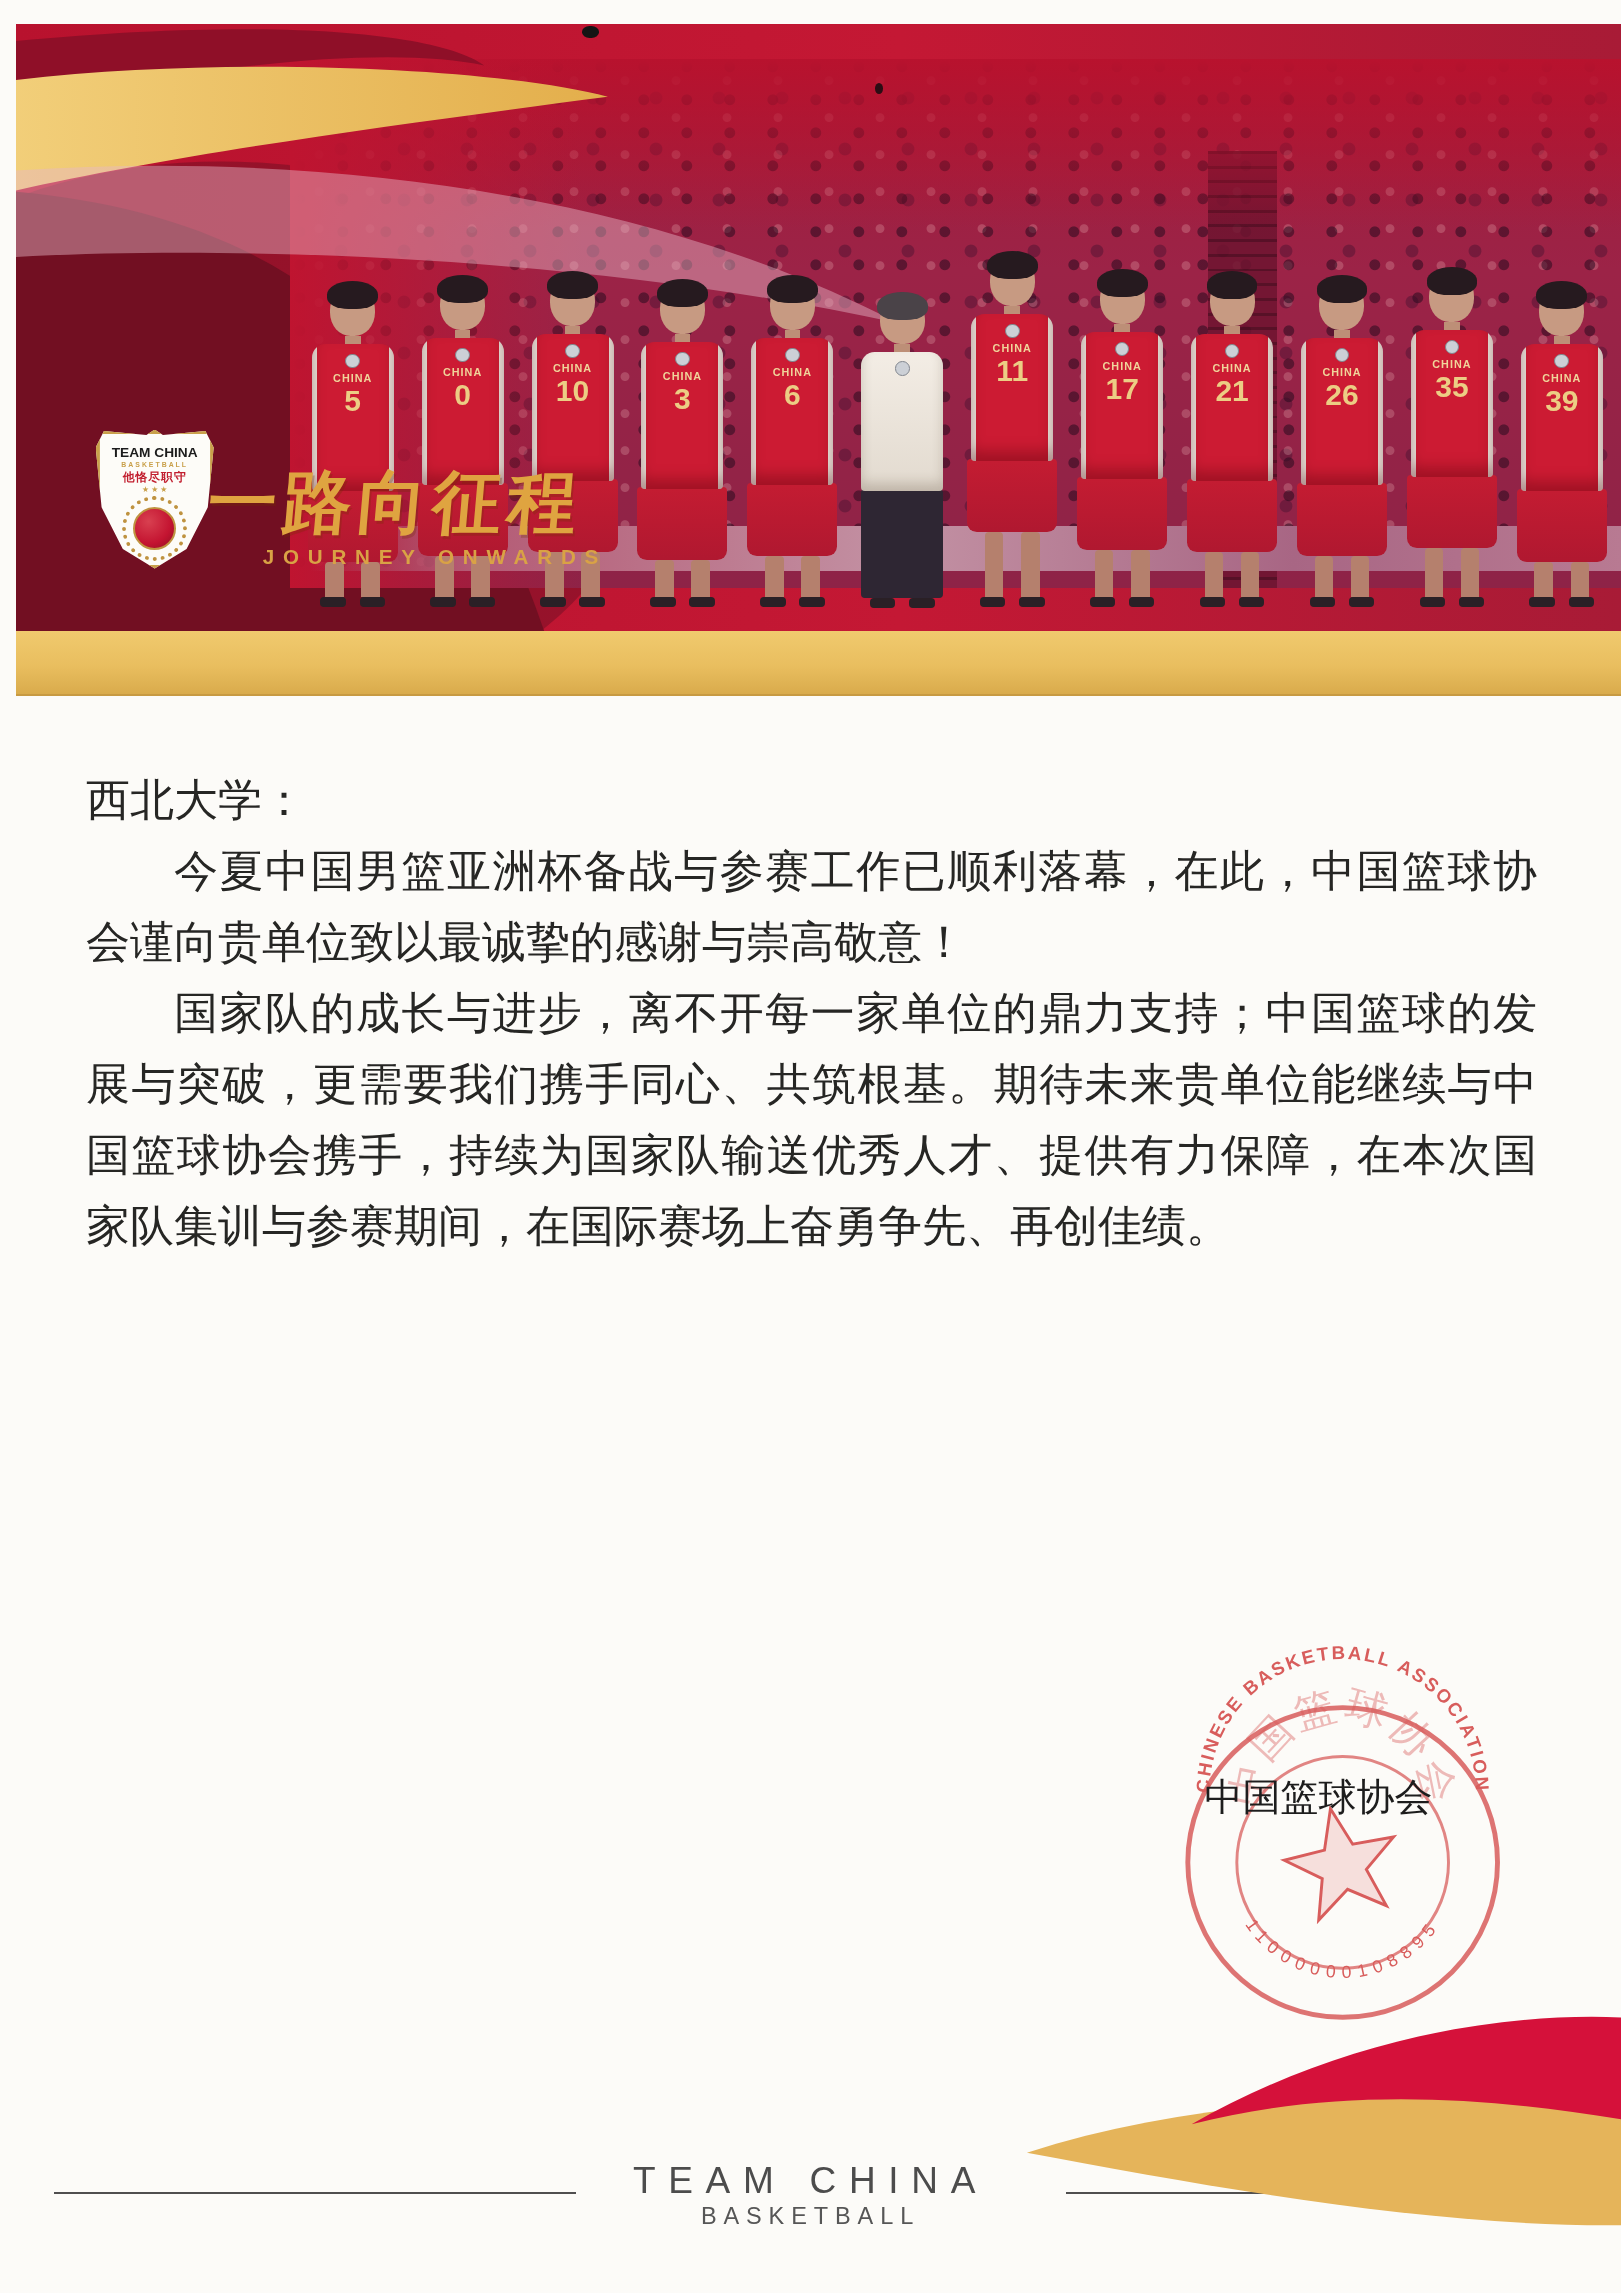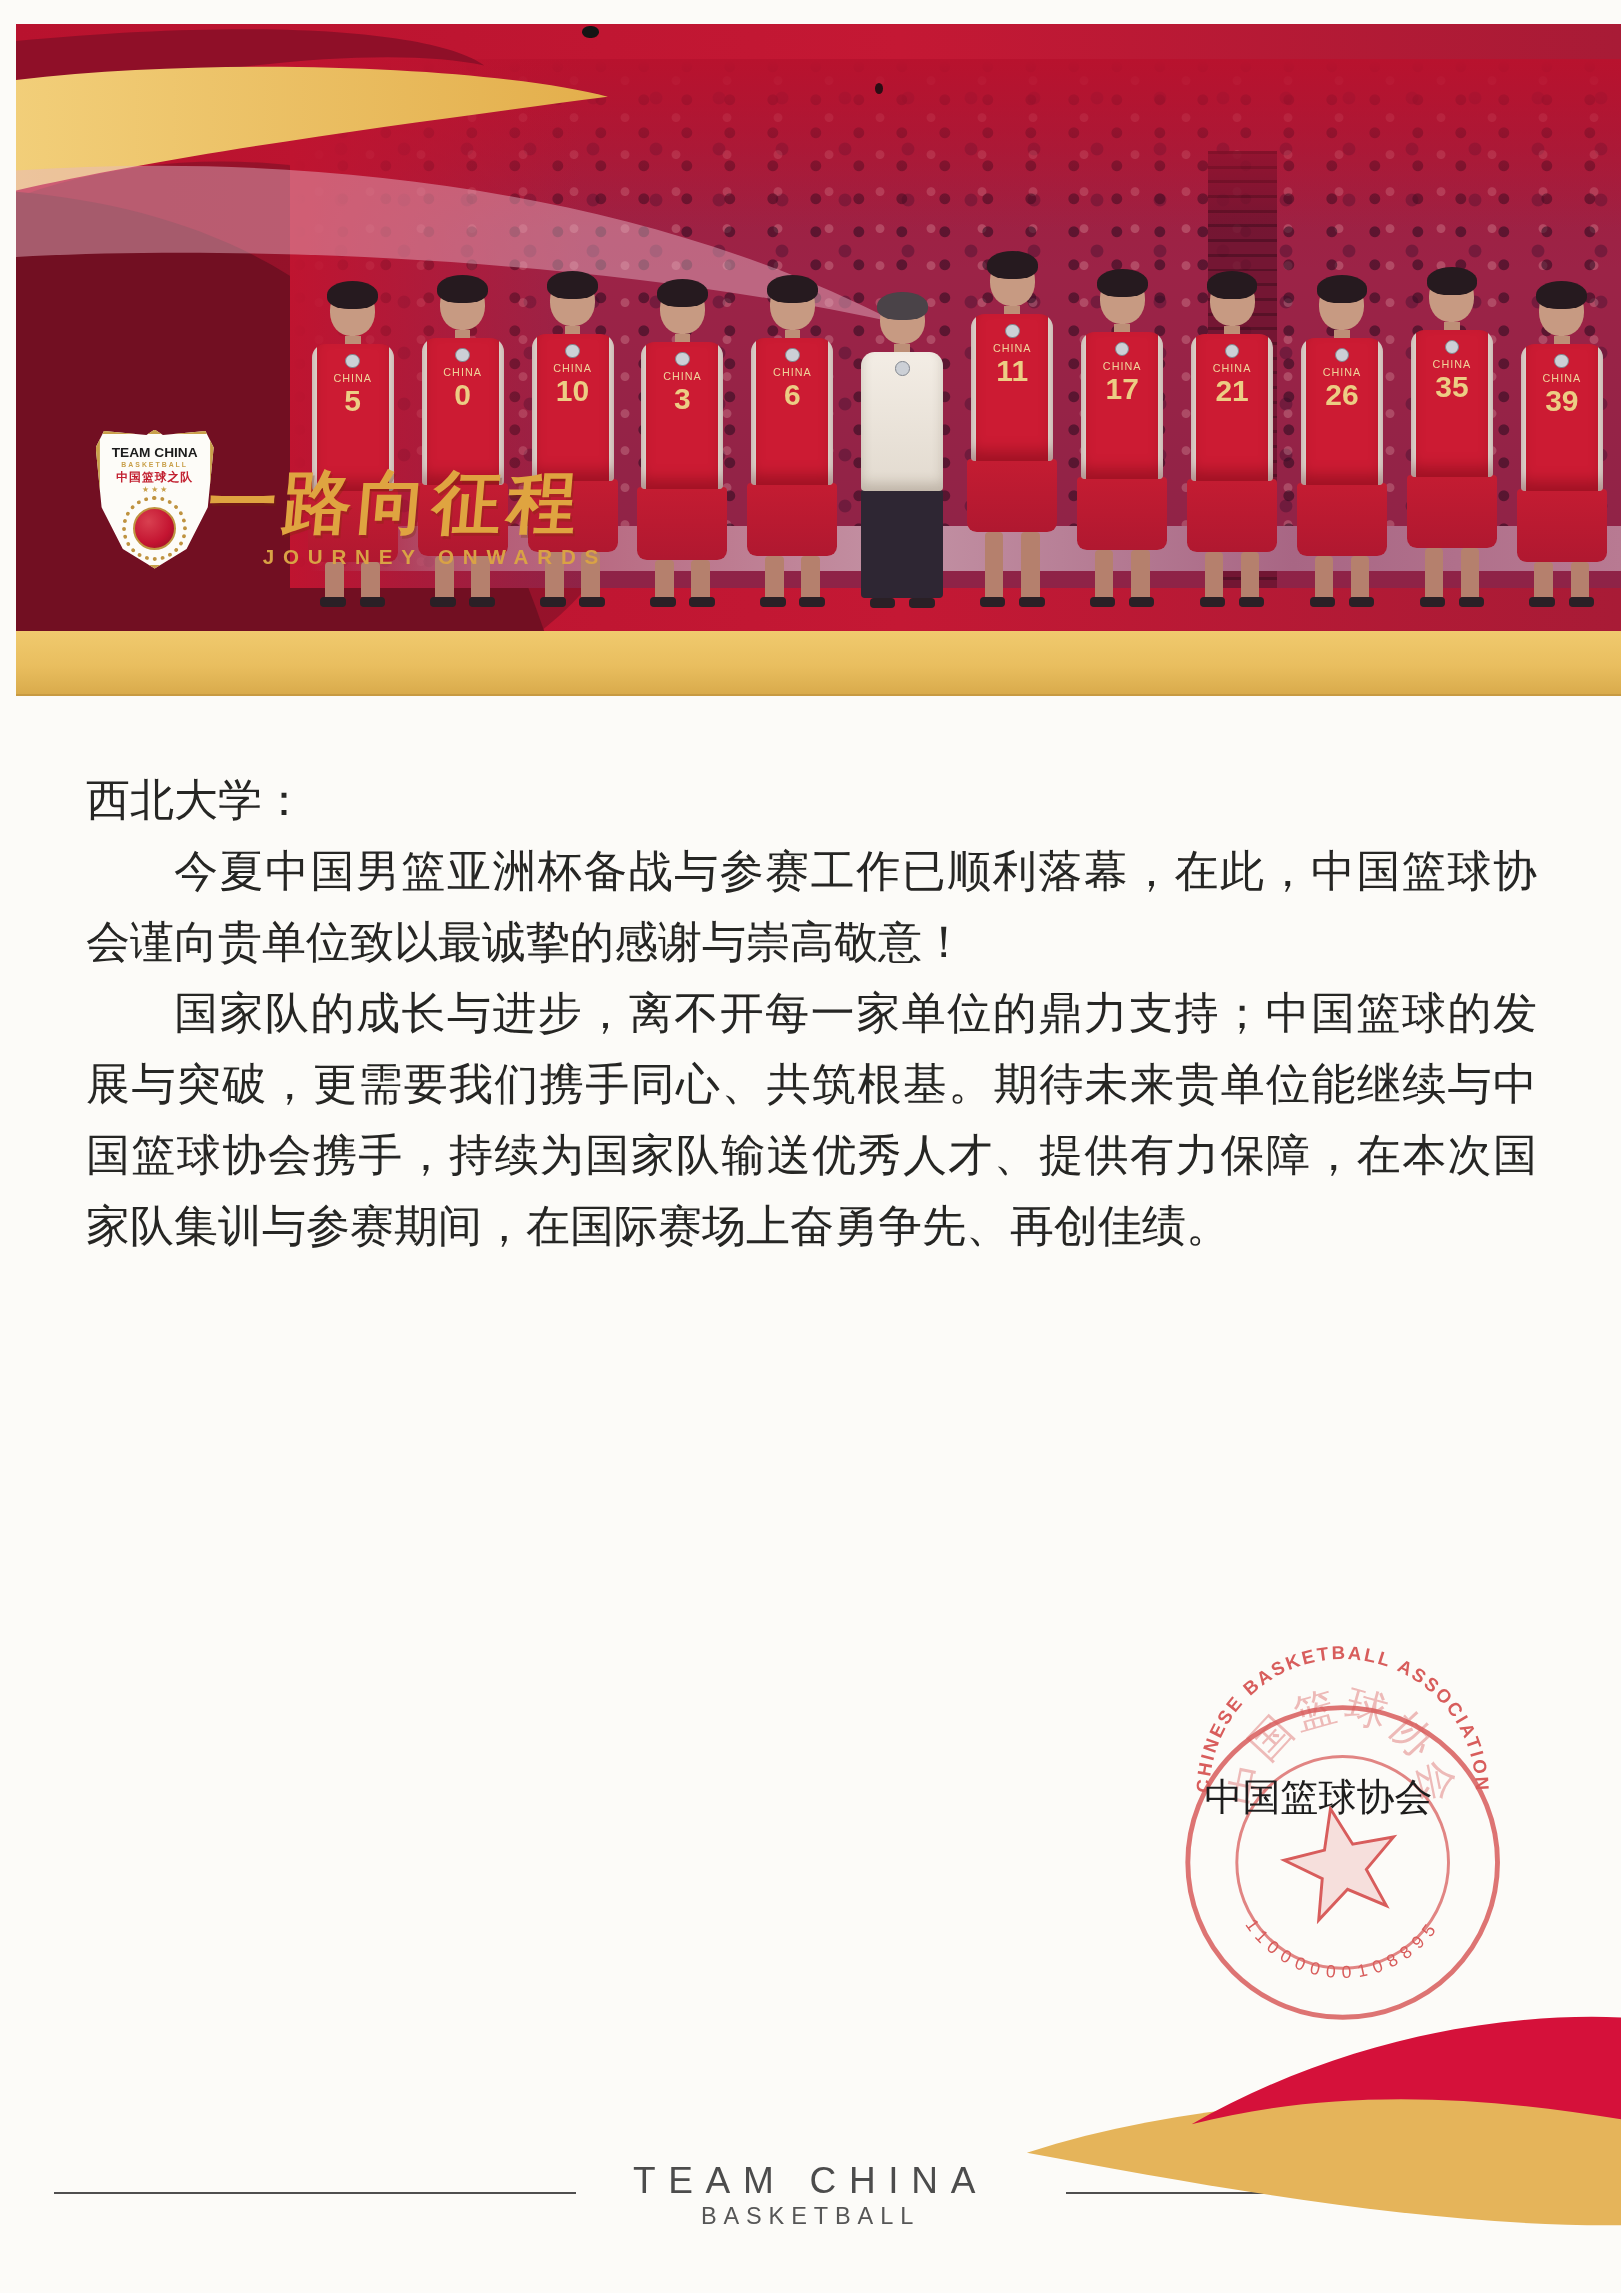--- a/index.html
+++ b/index.html
@@ -32,21 +32,21 @@
      align-items:flex-end;justify-content:space-between;padding-bottom:25.5px;box-sizing:border-box;}
   .player{position:relative;width:102px;display:flex;flex-direction:column;align-items:center;flex:0 0 auto;}
   .head{position:relative;width:45px;height:51px;border-radius:50% 50% 46% 46%;background:#c79a82;z-index:2;}
   .head::before{content:"";position:absolute;left:-2.9px;right:-2.9px;top:-3.9px;height:27.4px;
      border-radius:50% 50% 42% 42%;background:#261a1f;}
   .neck{width:15.7px;height:7.8px;background:#bd8f77;}
   .jersey{position:relative;width:82px;height:147px;border-radius:13.7px 13.7px 3.9px 3.9px;
      background:linear-gradient(90deg,#e8e2da 0 6%,#cc1b33 6% 94%,#e8e2da 94%);
      display:flex;flex-direction:column;align-items:center;box-shadow:inset 0 -9.8px 13.7px rgba(80,0,10,.35);}
   .medal{width:12.7px;height:12.7px;border-radius:50%;background:#ccd0d6;border:1px solid #81868e;margin-top:9.8px;}
-  .jersey-brand{font-size:10.8px;font-weight:normal;letter-spacing:1px;color:#f0d49a;margin-top:3.9px;}
+  .jersey-brand{font-size:10.8px;font-weight:bold;letter-spacing:1px;color:#f0d49a;margin-top:3.9px;}
   .jersey-number{font-size:30px;font-weight:bold;color:#eccd84;line-height:33px;}
   .shorts{width:90px;height:73px;background:linear-gradient(180deg,#c41c32 0%,#b01830 100%);
      border-radius:3.9px 3.9px 9.8px 9.8px;margin-top:-2px;}
   .legs{display:flex;gap:17.6px;}
   .legs span{display:block;width:18.6px;background:#b5806d;border-radius:3.9px 3.9px 0 0;}
   .shoe-row{display:flex;gap:13.7px;margin-top:0;}
   .shoe-row i{display:block;width:25.5px;height:9.8px;background:#2a2026;border-radius:3.9px;}
   .player.coach .jersey{background:linear-gradient(180deg,#f3ede5 0%,#e2dacf 100%);box-shadow:inset 0 -7.8px 11.8px rgba(60,40,20,.2);}
   .player.coach .pants{width:82px;height:116px;background:#2e2633;border-radius:3.9px;margin-top:-2px;}
   .player.coach .head::before{background:#4a4348;}
@@ -346,21 +346,21 @@
             <div class="shoe-row">
               <i></i>
               <i></i>
             </div>
           </div>
         </div>
 
       <div class="logo-shield">
         <div class="logo-title">TEAM CHINA</div>
         <div class="logo-sub">BASKETBALL</div>
-        <div class="logo-cn">中国篮球之队</div>
+        <div class="logo-cn">他恪尽职守</div>
         <div class="logo-star">★ ★ ★</div>
         <div class="dragon-ring">
           <div class="dragon-ball"></div>
         </div>
       </div>
 
       <div class="slogan-cn">一路向征程</div>
       <div class="slogan-en">JOURNEY ONWARDS</div>
 
       <div class="speck speck-b"></div>

